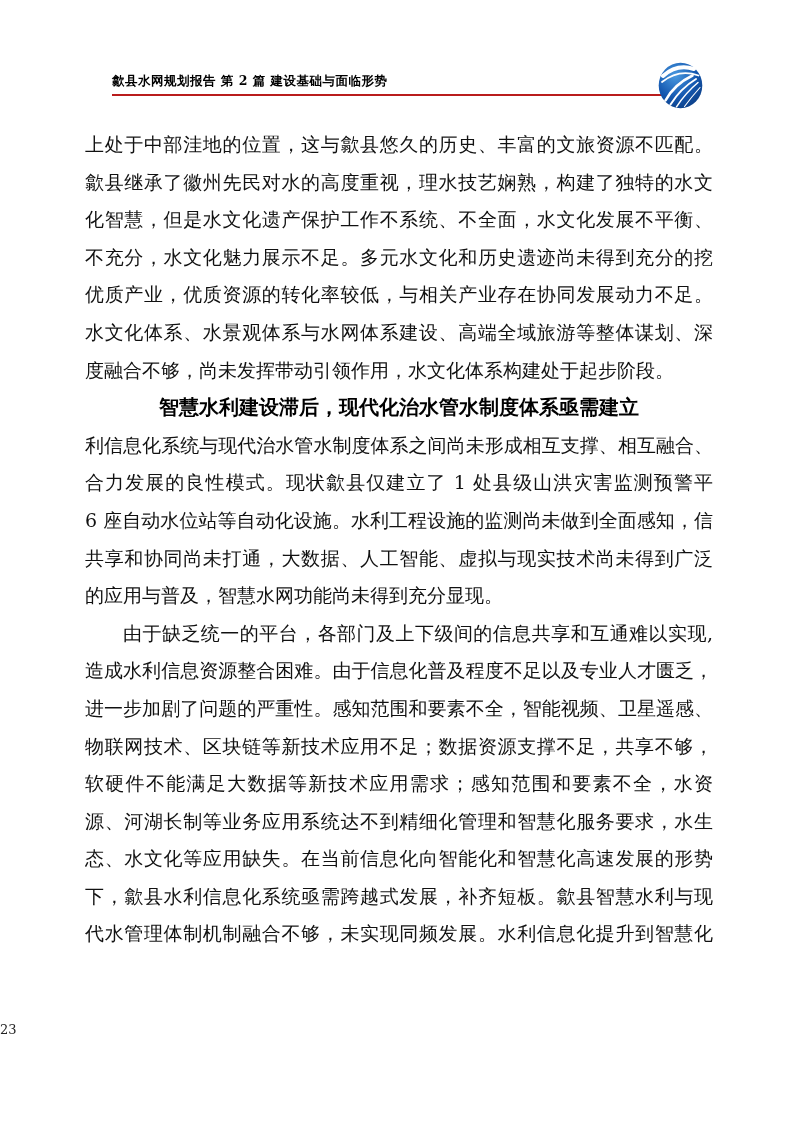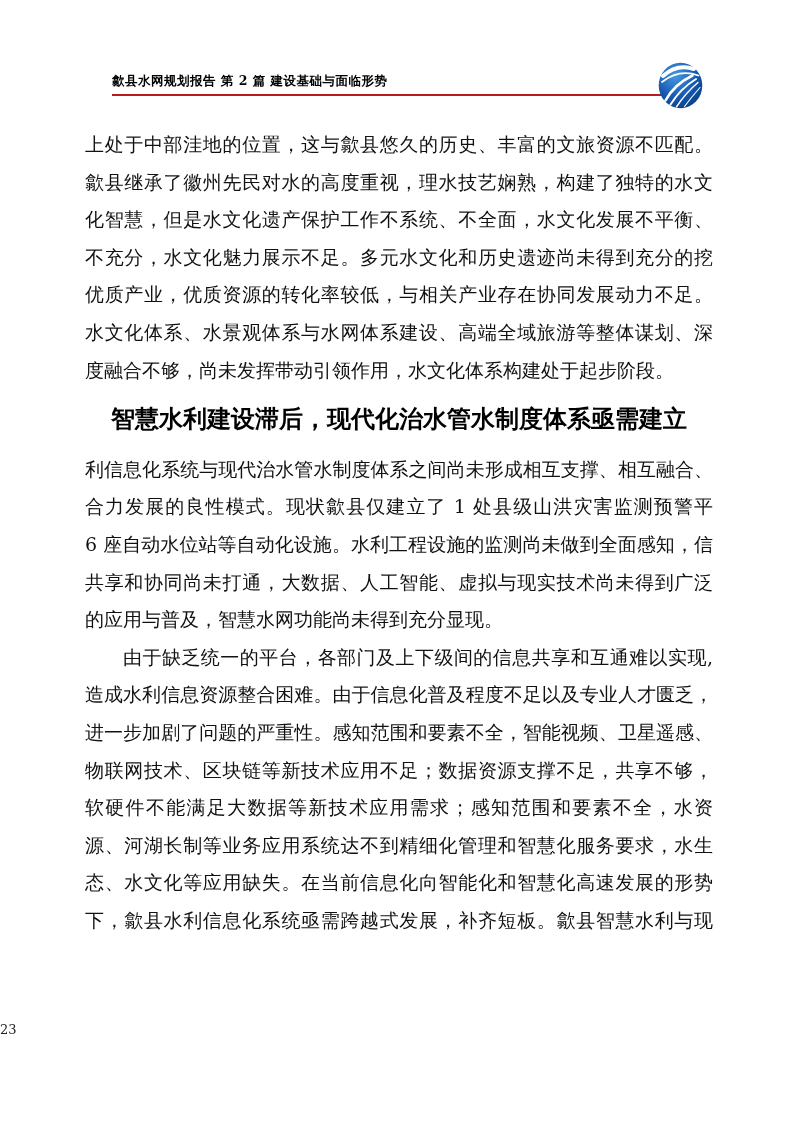--- a/index.html
+++ b/index.html
@@ -49,25 +49,25 @@
     height: 37.6px;
     text-align: justify;
     text-align-last: justify;
     overflow: hidden;
   }
   .line.indent { text-indent: 2em; }
   .line.end { text-align-last: left; }
   .heading {
     height: 37.6px;
     line-height: 37.6px;
-    margin: 12px;
+    margin: 0;
     text-align: center;
     font-family: "DejaVu Sans", sans-serif;
     font-weight: bold;
-    font-size: 24px;
+    font-size: 20px;
     color: #000000;
   }
   
   .footer {
     position: absolute;
     left: 0;
     top: 1022px;
     width: 794px;
     font-size: 13px;
     color: #222222;
@@ -119,19 +119,20 @@
     <div class="line end">的应用与普及，智慧水网功能尚未得到充分显现。</div>
 
     <div class="line indent">由于缺乏统一的平台，各部门及上下级间的信息共享和互通难以实现,</div>
     <div class="line">造成水利信息资源整合困难。由于信息化普及程度不足以及专业人才匮乏，</div>
     <div class="line">进一步加剧了问题的严重性。感知范围和要素不全，智能视频、卫星遥感、</div>
     <div class="line">物联网技术、区块链等新技术应用不足；数据资源支撑不足，共享不够，</div>
     <div class="line">软硬件不能满足大数据等新技术应用需求；感知范围和要素不全，水资</div>
     <div class="line">源、河湖长制等业务应用系统达不到精细化管理和智慧化服务要求，水生</div>
     <div class="line">态、水文化等应用缺失。在当前信息化向智能化和智慧化高速发展的形势</div>
     <div class="line">下，歙县水利信息化系统亟需跨越式发展，补齐短板。歙县智慧水利与现</div>
+    <div class="line">代水管理体制机制融合不够，未实现同频发展。水利信息化提升到智慧化</div>
   </div>
 
   <div class="footer">
     <span>23</span>
   </div>
 
 </div>
 
 </body></html>

